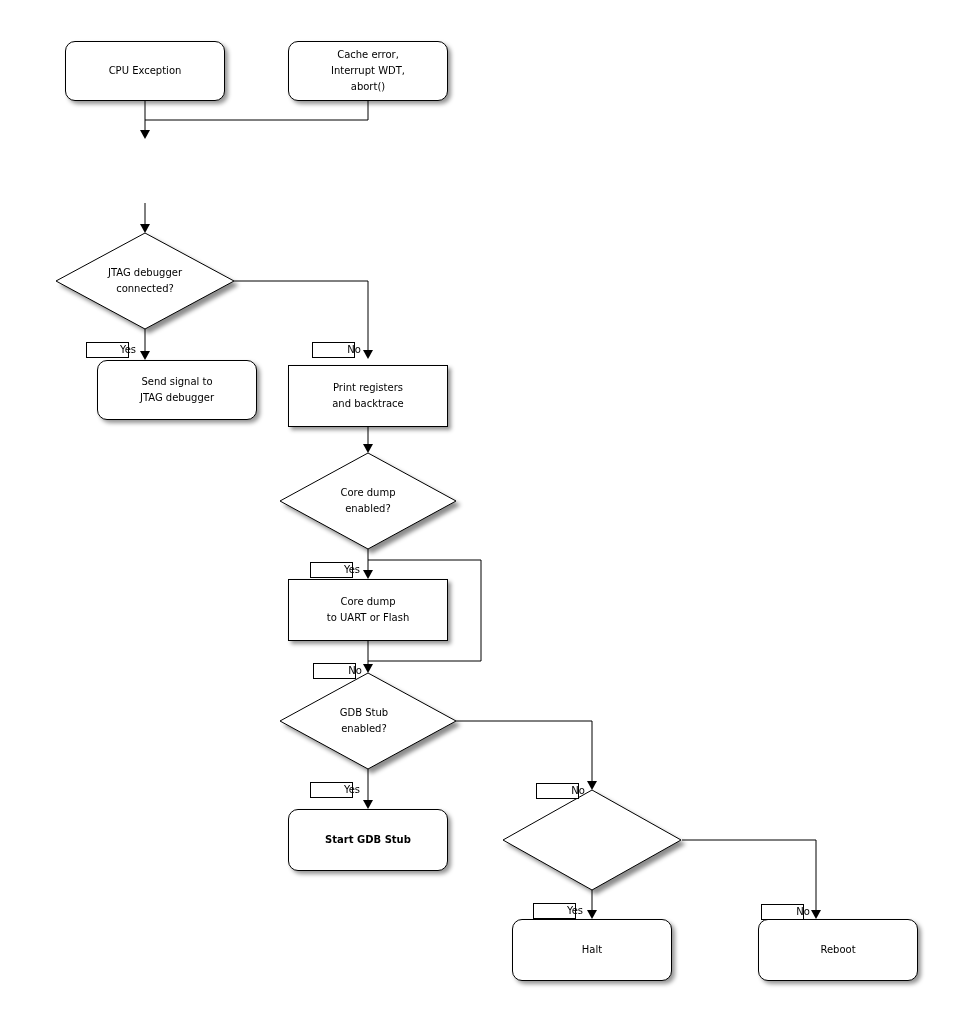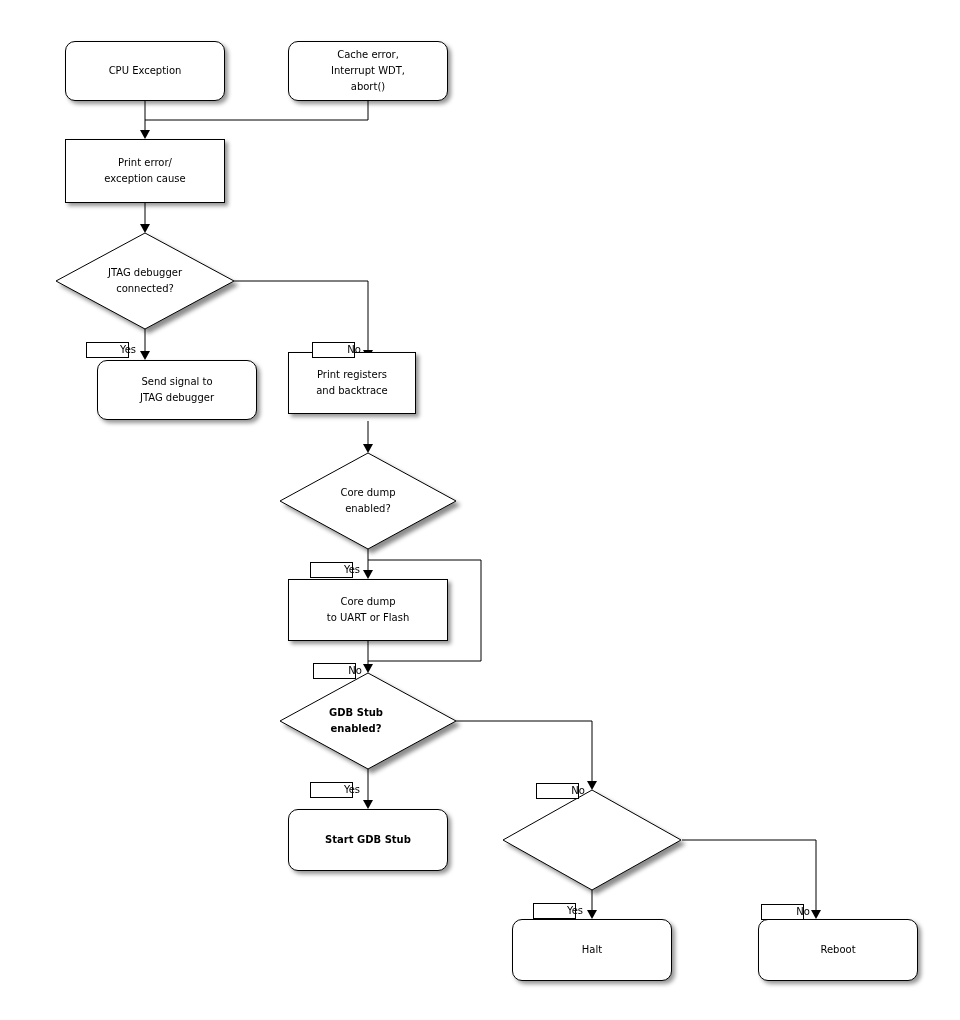--- a/index.html
+++ b/index.html
@@ -106,45 +106,43 @@
       <polygon points="592,790 681,840 592,890 503,840" filter="url(#ds)"></polygon>
     </g>
   </svg>
 
   <div class="node terminal" style="left:65px; top:41px; width:160px; height:60px;">CPU Exception</div>
 
   <div class="node terminal" style="left:288px; top:41px; width:160px; height:60px;">Cache error,
 Interrupt WDT,
 abort()</div>
 
-  <div class="node" style="left:65px; top:139px; width:160px; height:64px;">Print error/
-exception cause</div>
 
   <div class="node terminal" style="left:65px; top:360px; width:160px; height:60px;margin-left:32px;">Send signal to
 JTAG debugger</div>
 
-  <div class="node" style="left:288px; top:352px; width:128px; height:62px;">Print registers
+  <div class="node" style="left:288px; top:365px; width:160px; height:62px;">Print registers
 and backtrace</div>
 
   <div class="node" style="left:288px; top:579px; width:160px; height:62px;">Core dump
 to UART or Flash</div>
 
   <div class="node terminal" style="left:288px; top:809px; width:160px; height:62px;font-weight:bold;">Start GDB Stub</div>
 
   <div class="node terminal" style="left:512px; top:919px; width:160px; height:62px;">Halt</div>
 
   <div class="node terminal" style="left:736px; top:919px; width:160px; height:62px;margin-left:22px;">Reboot</div>
 
   <div class="dlabel" style="left:57px; top:233px; width:176px; height:96px;">JTAG debugger
 connected?</div>
 
   <div class="dlabel" style="left:280px; top:453px; width:176px; height:96px;">Core dump
 enabled?</div>
 
-  <div class="dlabel" style="left:268px; top:673px; width:176px; height:96px;font-weight:bold;">GDB Stub
+  <div class="dlabel" style="left:276px; top:673px; width:176px; height:96px;">GDB Stub
 enabled?</div>
 
 
   <div class="chip" style="left:86px; top:342px; width:39px;">Yes</div>
 
   <div class="chip" style="left:312px; top:342px; width:33px;">No</div>
 
   <div class="chip" style="left:310px; top:562px; width:39px;">Yes</div>
 
   <div class="chip" style="left:313px; top:663px; width:33px;">No</div>

